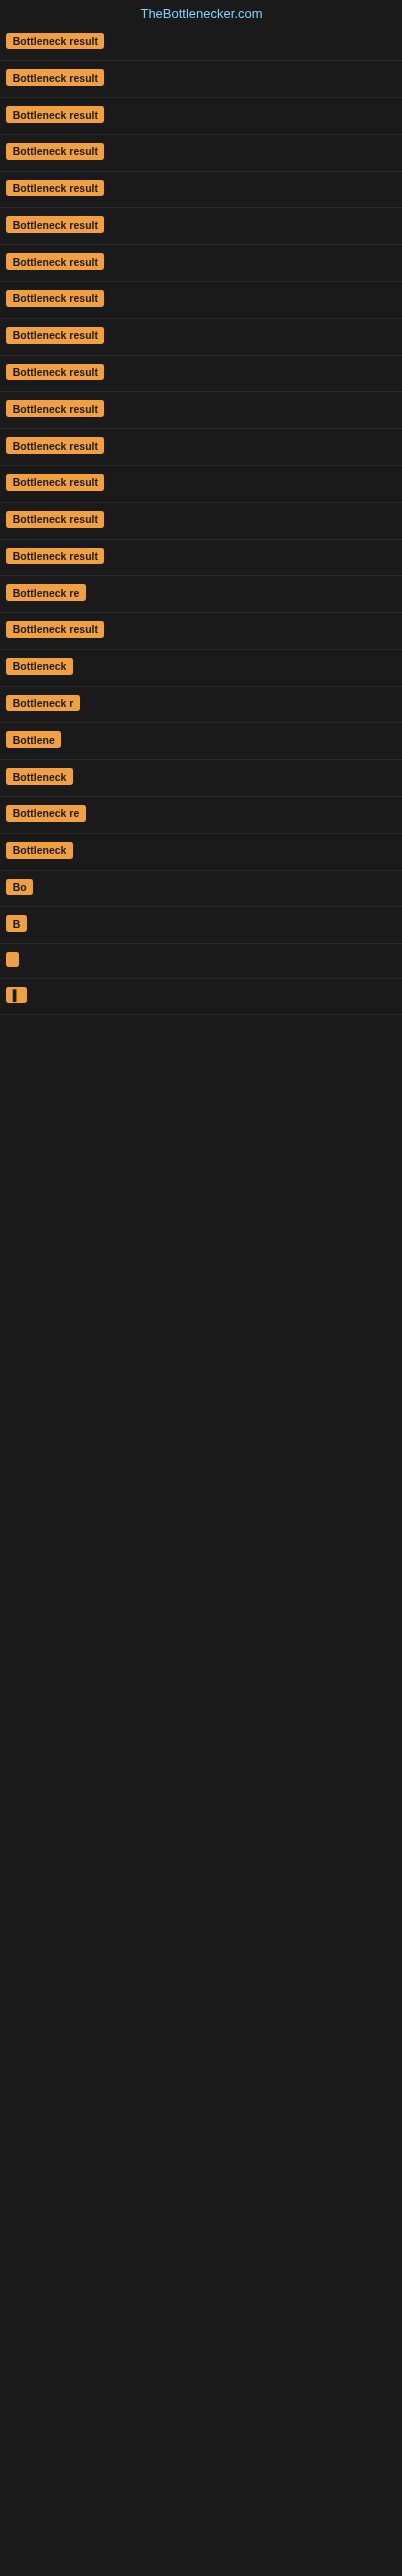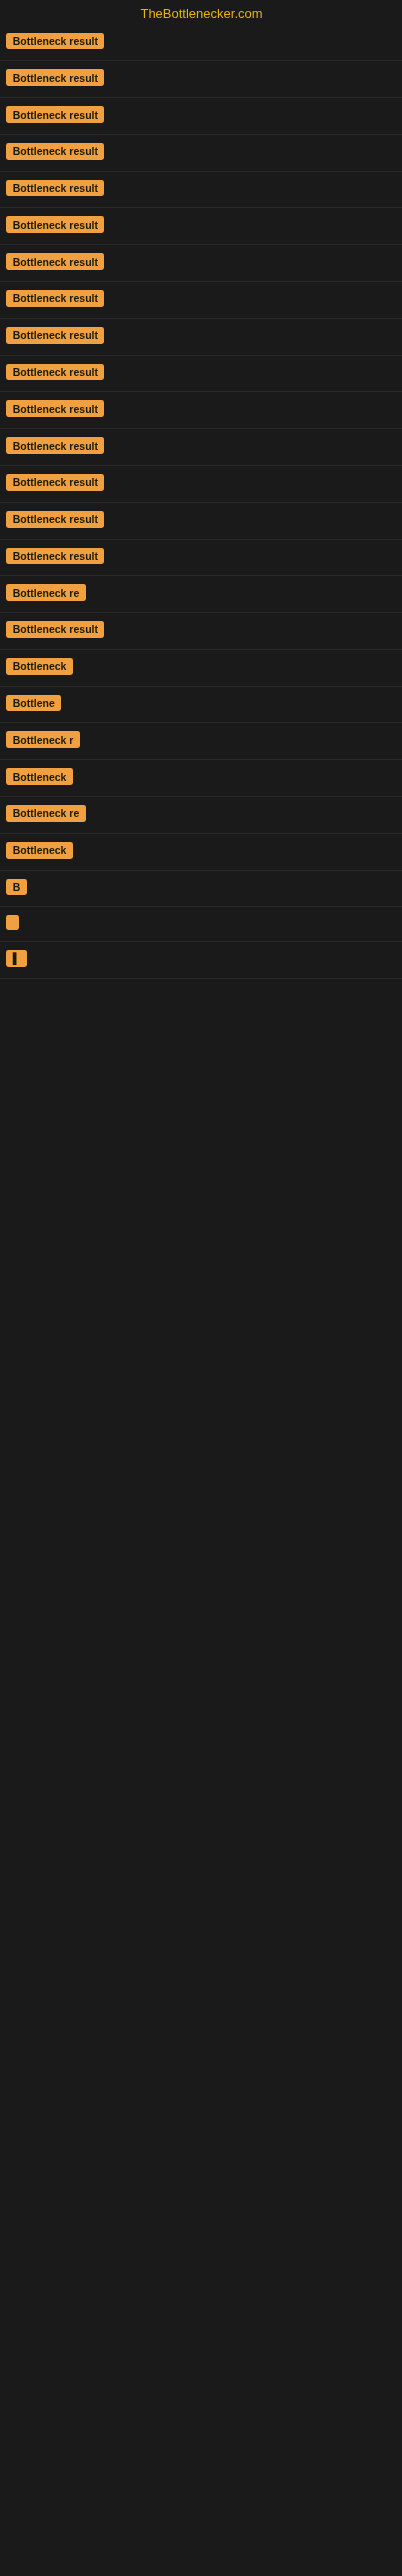--- a/index.html
+++ b/index.html
@@ -9,21 +9,21 @@
     }
     body {
       width: 403px;
       min-height: 2576px;
       background-color: #1a1a1a;
       font-family: Arial, sans-serif;
       position: relative;
     }
     .site-title {
       text-align: center;
-      color: #eab308;
+      color: #7dd3fc;
       font-size: 13px;
       padding: 6.4px 0 3.2px 0;
       font-weight: normal;
     }
     .bottleneck-badge {
       display: inline-block;
       background-color: #f0a040;
       color: #1a1a00;
       font-size: 10.5px;
       font-weight: bold;
@@ -58,22 +58,23 @@
     <div class="row"><span class="bottleneck-badge">Bottleneck result</span></div>
     <div class="row"><span class="bottleneck-badge">Bottleneck result</span></div>
     <div class="row"><span class="bottleneck-badge">Bottleneck result</span></div>
     <div class="row"><span class="bottleneck-badge">Bottleneck result</span></div>
     <div class="row"><span class="bottleneck-badge">Bottleneck result</span></div>
     <div class="row"><span class="bottleneck-badge">Bottleneck result</span></div>
     <div class="row"><span class="bottleneck-badge">Bottleneck result</span></div>
     <div class="row"><span class="bottleneck-badge">Bottleneck re</span></div>
     <div class="row"><span class="bottleneck-badge">Bottleneck result</span></div>
     <div class="row"><span class="bottleneck-badge">Bottleneck</span></div>
+    <div class="row"><span class="bottleneck-badge">Bottleneck r</span></div>
     <div class="row"><span class="bottleneck-badge">Bottlene</span></div>
-    <div class="row"><span class="bottleneck-badge">Bottleneck r</span></div>
     <div class="row"><span class="bottleneck-badge">Bottleneck</span></div>
     <div class="row"><span class="bottleneck-badge">Bottleneck re</span></div>
     <div class="row"><span class="bottleneck-badge">Bottleneck</span></div>
+    <div class="row"><span class="bottleneck-badge">Bo</span></div>
     <div class="row"><span class="bottleneck-badge" style="font-size: 10.5px;">B</span></div>
     <div class="row"><span class="bottleneck-badge" style="min-width: 6.4px; min-height: 14.5px;"></span></div>
     <div class="row"><span class="bottleneck-badge">▌</span></div>
   </div>
 
 
 </body></html>

